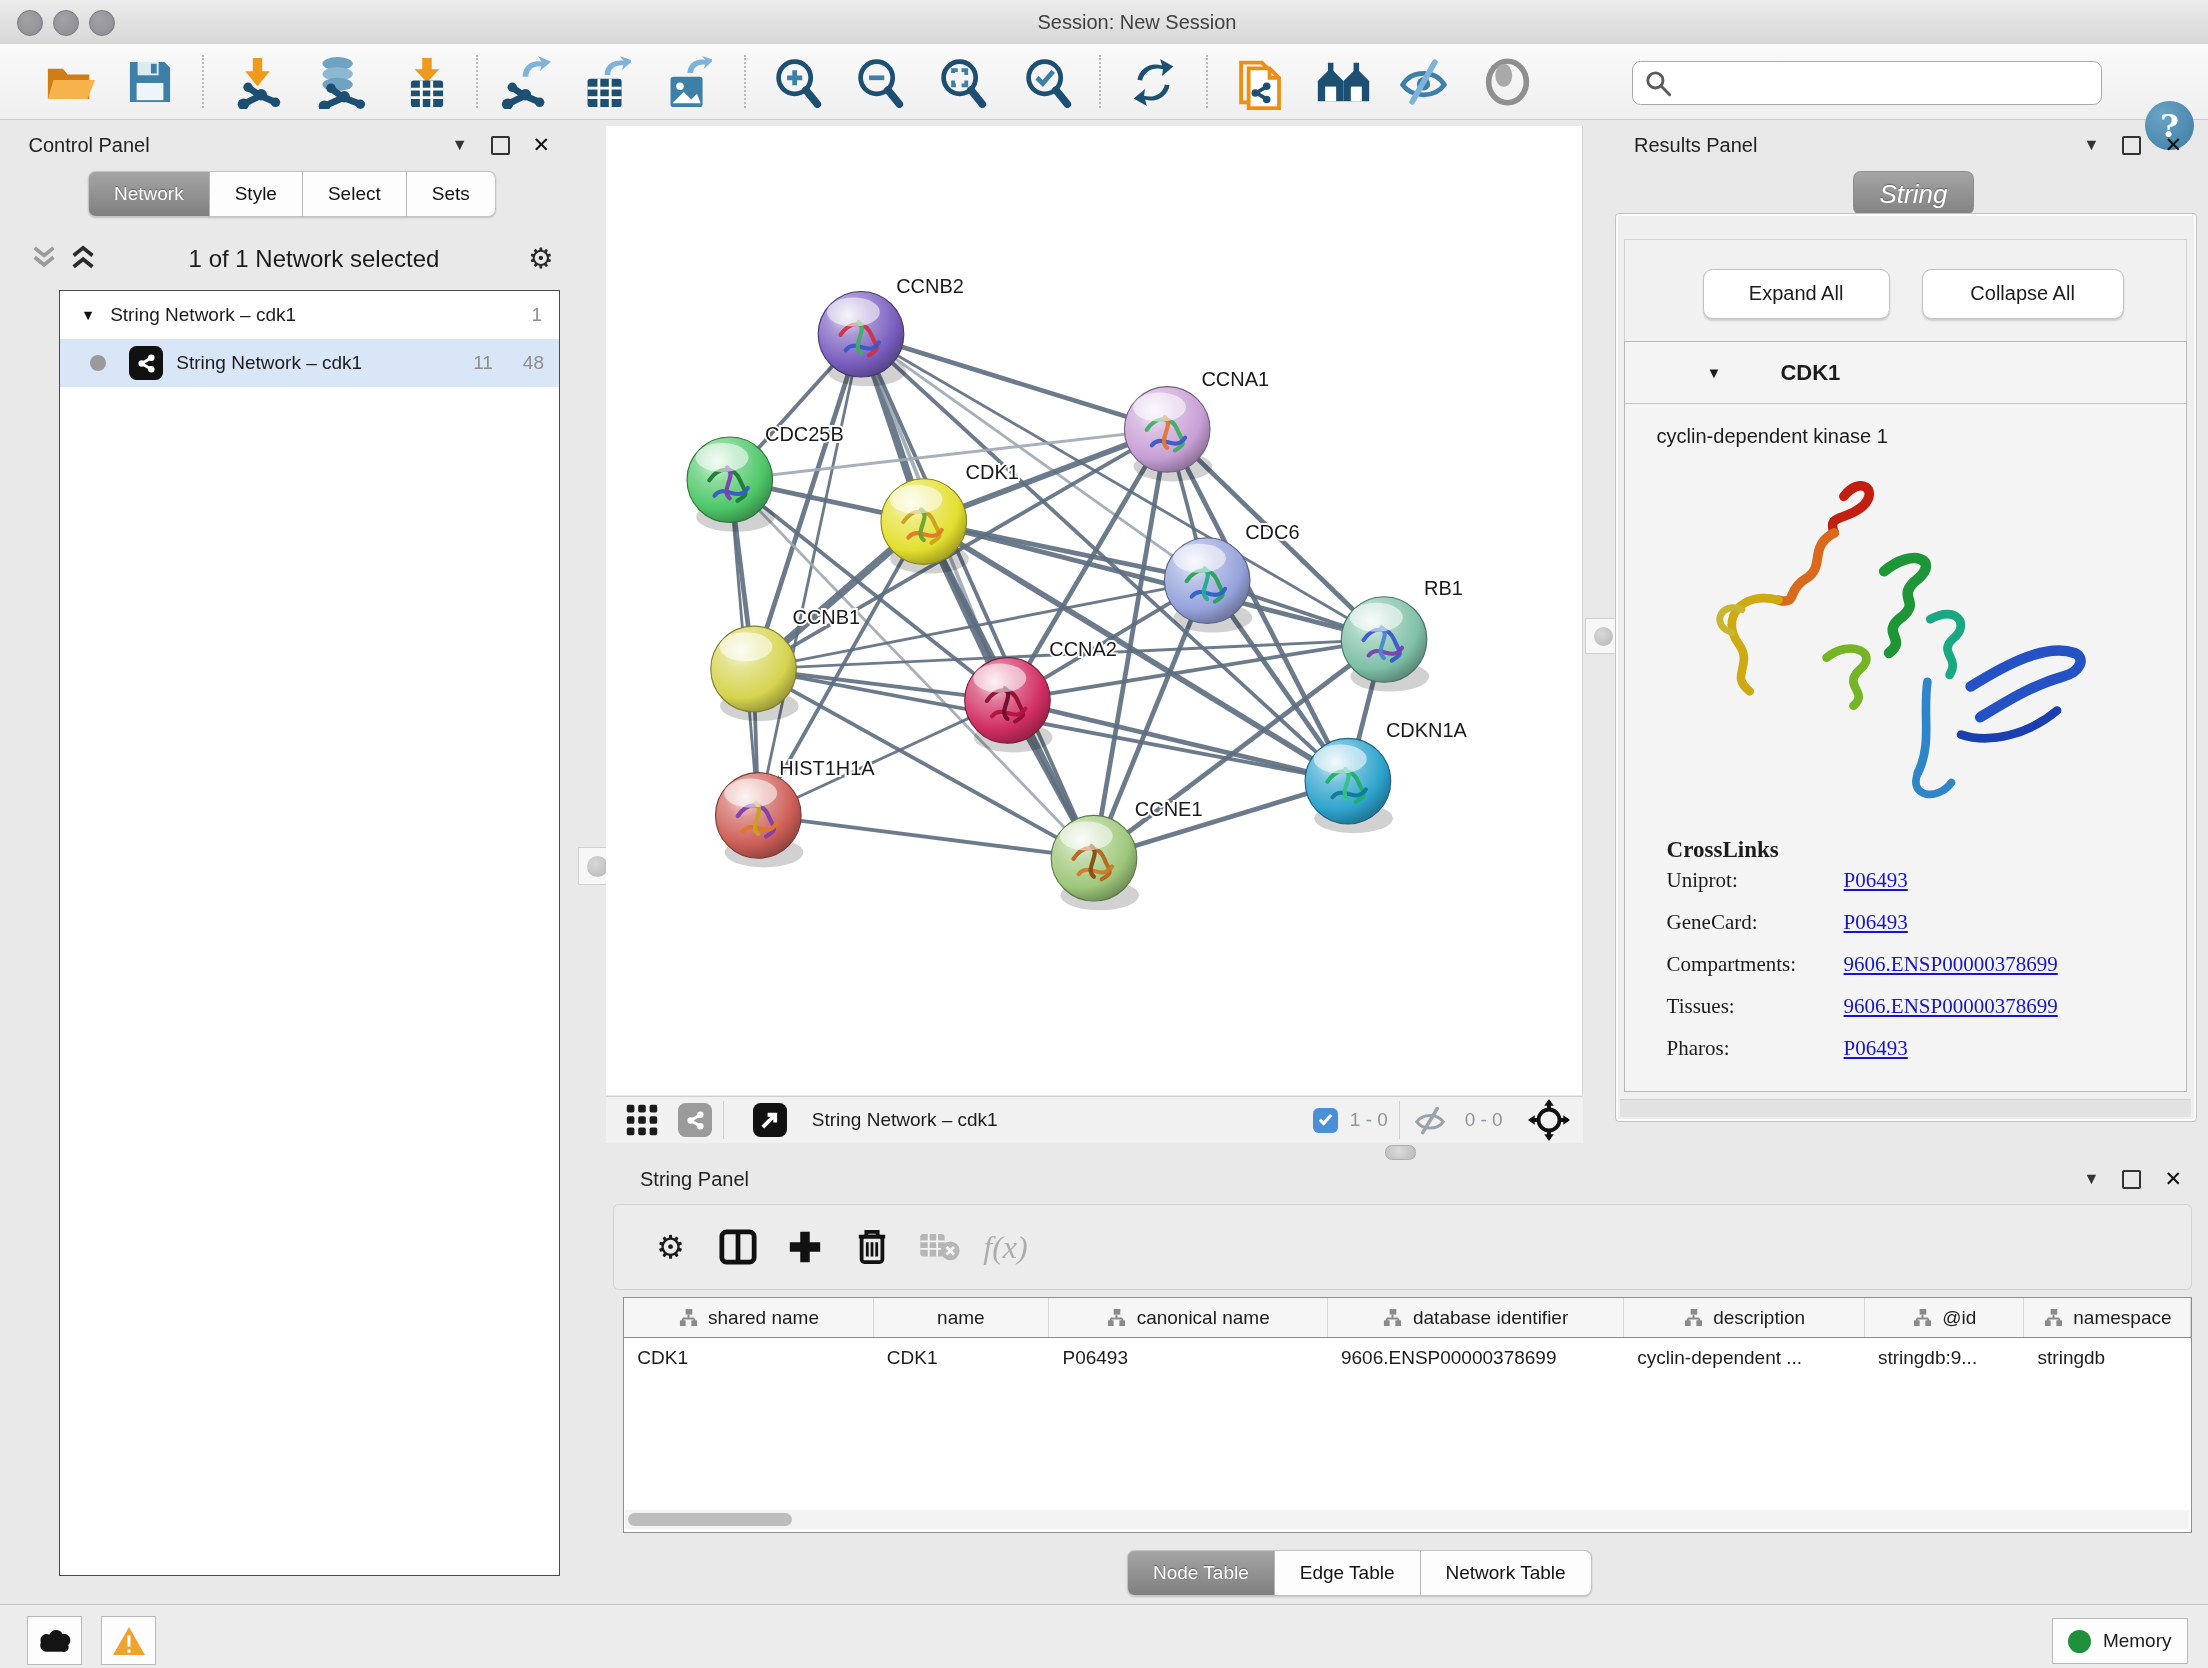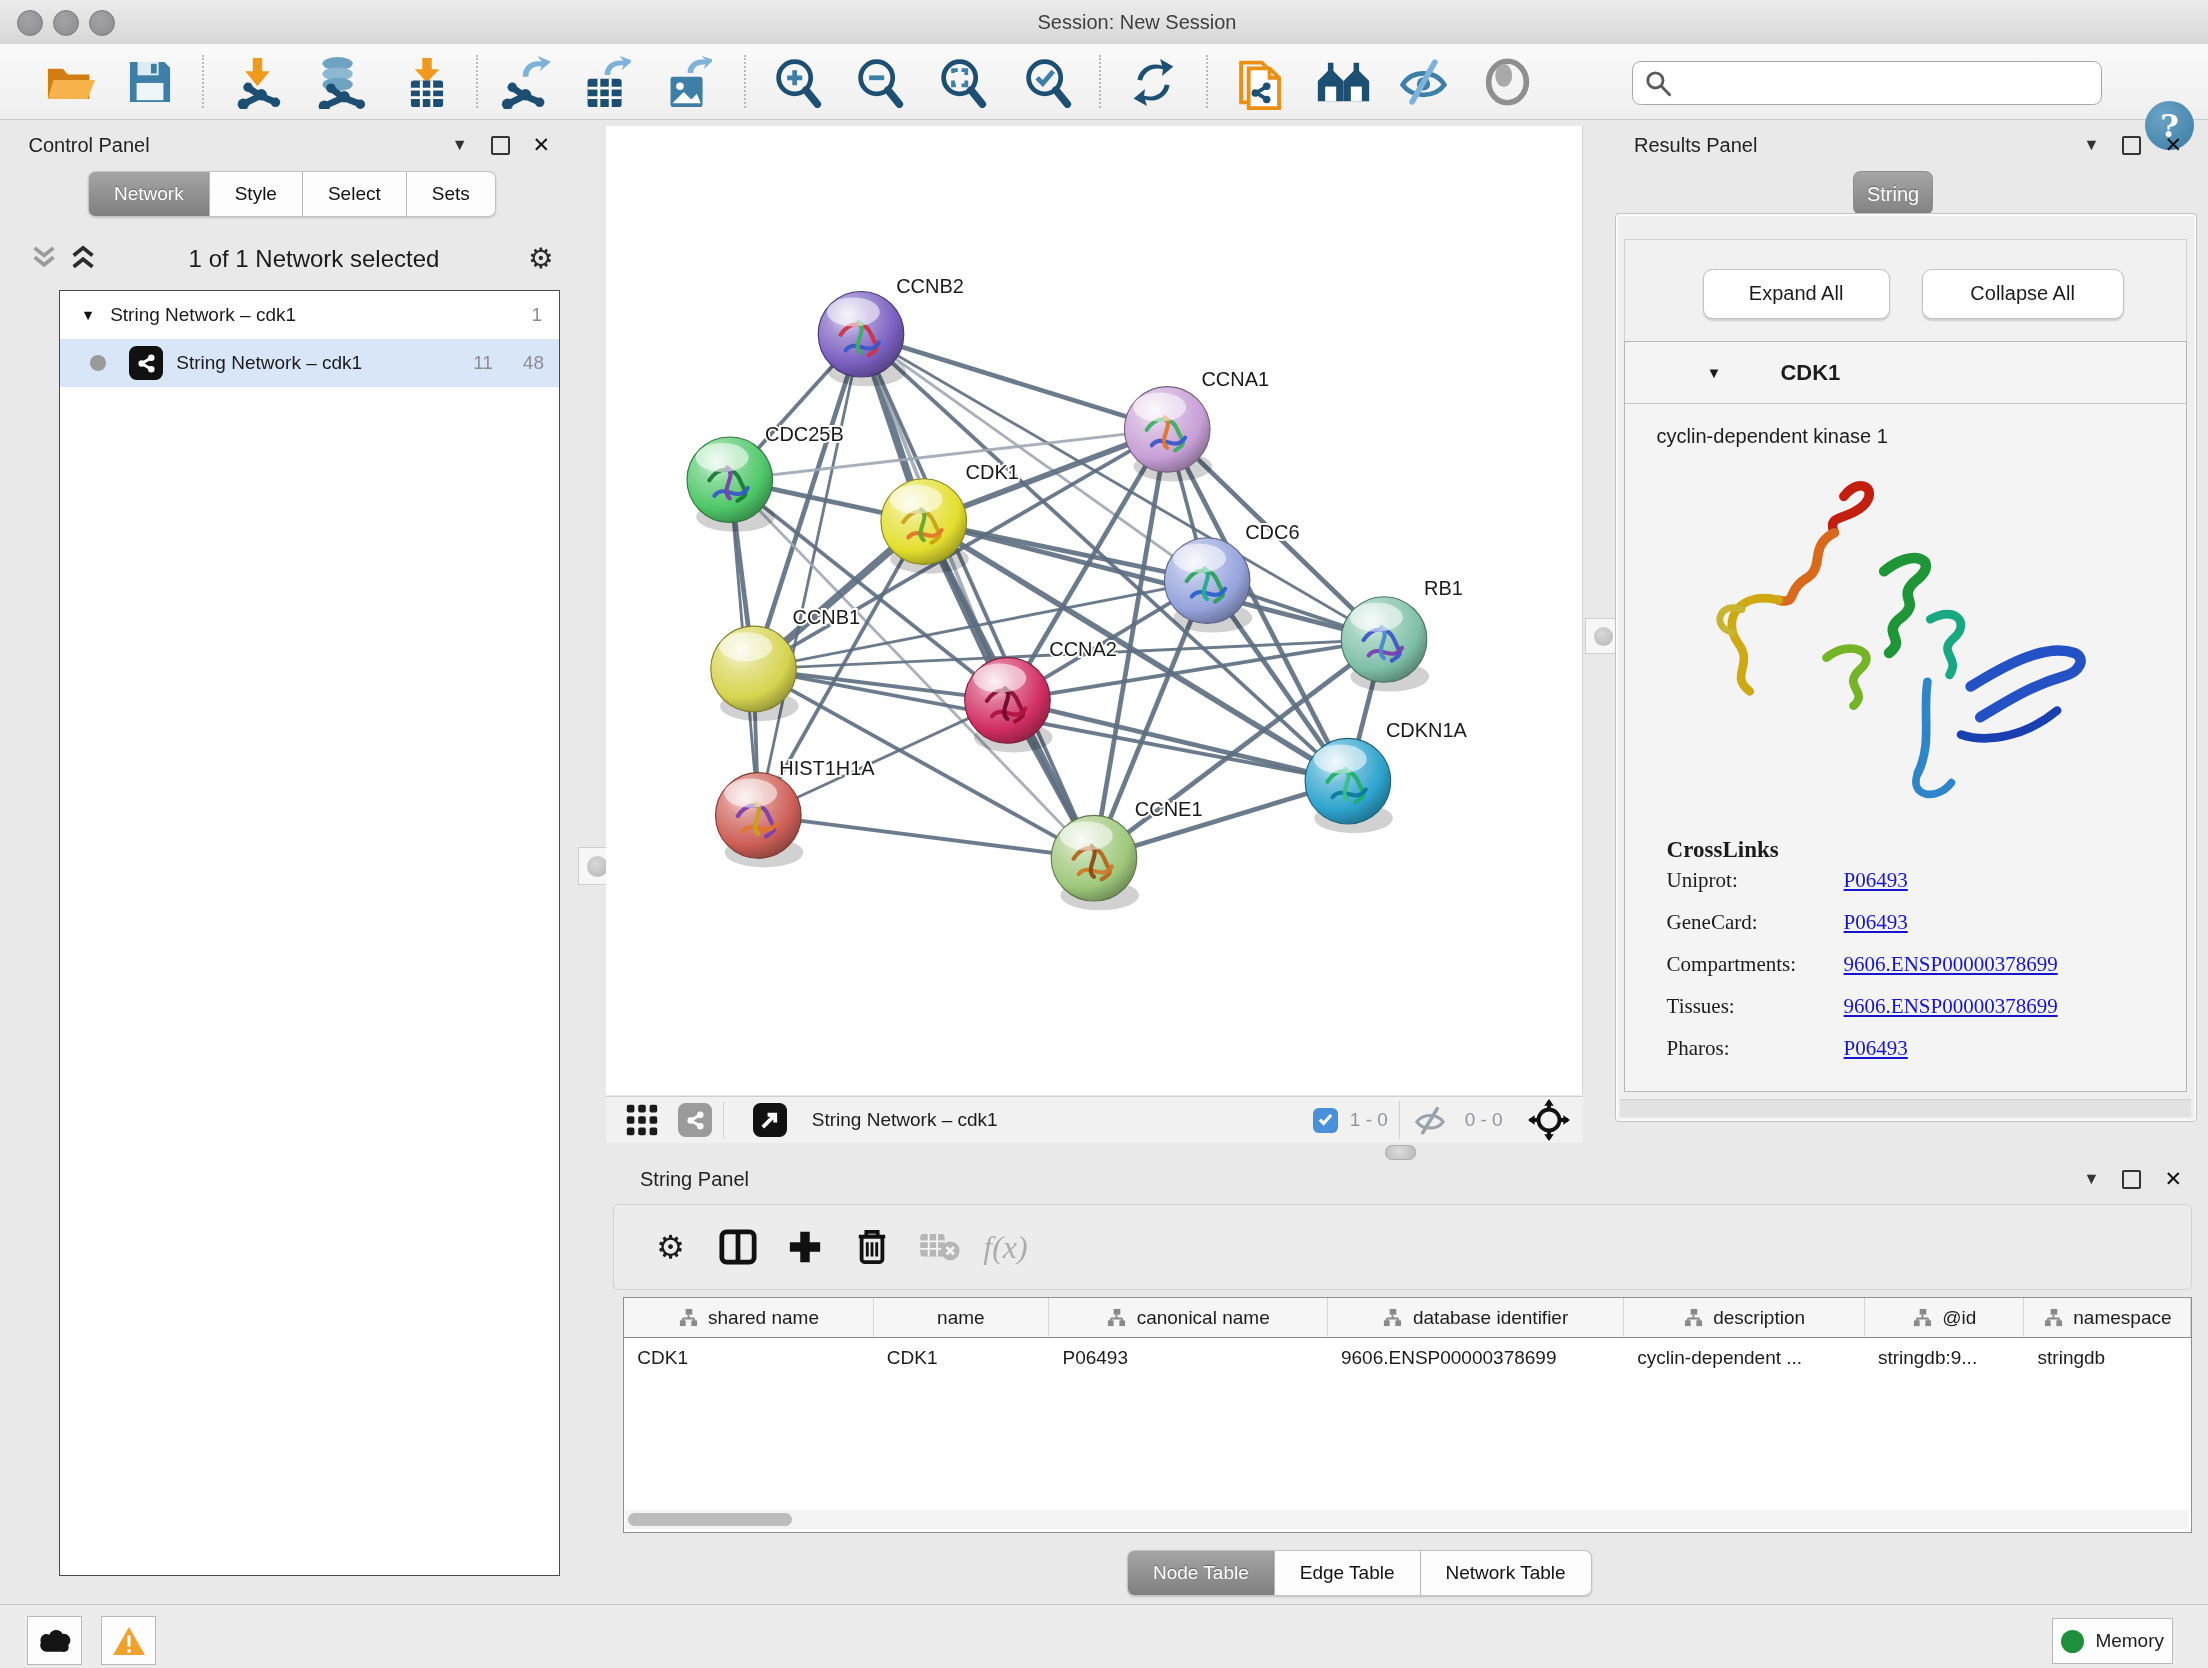--- a/index.html
+++ b/index.html
@@ -46,22 +46,22 @@
   .share-chip{width:34px;height:34px;border-radius:7.6px;background:#111;display:flex;align-items:center;justify-content:center;}
   
   .net-canvas{left:606px;top:126px;width:976px;height:969px;background:#fff;border-right:1px solid #d6d6d6;}
   .net-bar{left:606px;top:1096px;width:977px;height:46px;background:#f1f1f1;border-top:1px solid #cfcfcf;
     display:flex;align-items:center;font-size:19px;}
   .nb-sep{width:0;height:38px;border-left:1px solid #d2d2d2;margin:0 11.4px;}
   .grip{background:#f7f7f7;border:1px solid #cfcfcf;display:flex;align-items:center;justify-content:center;}
   .grip i{display:block;border-radius:50%;background:radial-gradient(circle at 40% 35%,#d9d9d9,#b5b5b5);}
   
   .res-header{left:1607px;top:126px;width:592px;height:38px;display:flex;align-items:center;justify-content:space-between;padding:0 17px 0 27px;box-sizing:border-box;}
-  .res-tab{left:1853px;top:171px;width:80px;height:44px;line-height:44px;text-align:center;color:#fff;font-size:20px;
-    background:linear-gradient(#a5a5a5,#828282);border:1px solid #8e8e8e;border-radius:7.6px;box-sizing:border-box;text-shadow:0 -1px 1px rgba(0,0,0,.35);}
+  .res-tab{left:1853px;top:171px;width:121px;height:44px;line-height:44px;text-align:center;color:#fff;font-size:26px;
+    background:linear-gradient(#a5a5a5,#828282);border:1px solid #8e8e8e;border-radius:7.6px;box-sizing:border-box;text-shadow:0 -1px 1px rgba(0,0,0,.35);font-style:italic;}
   .res-outer{left:1615px;top:213px;width:582px;height:909px;background:#efefef;border:1.9px solid #c2c2c2;border-radius:3.8px;box-shadow:inset 0 0 0 1.9px #fbfbfb;box-sizing:border-box;}
   .res-btnbox{left:7.6px;top:25px;width:563px;height:110px;border:1.9px solid #d2d2d2;background:#f1f1f1;box-sizing:border-box;}
   .res-btn{top:28.5px;height:48px;background:#fff;border:1px solid #c2c2c2;border-radius:9.5px;font-size:20px;
     display:flex;align-items:center;justify-content:center;box-shadow:0 1.9px 1.9px rgba(0,0,0,.15);}
   .res-section{left:7.6px;top:127px;width:563px;height:751px;border:1px solid #b8b8b8;background:#f4f4f4;box-sizing:border-box;}
   .res-sec-head{height:61px;border-bottom:1px solid #c6c6c6;display:flex;align-items:center;}
   .crosslinks{font-family:"Liberation Serif","DejaVu Serif",serif;font-size:21px;}
   .crosslinks a{color:#1515cf;}
   .res-scrollstrip{left:3.8px;top:885px;width:571px;height:17px;background:#e2e2e2;border-top:1px solid #cfcfcf;}
   
@@ -73,21 +73,21 @@
   .dt-headrow{display:flex;height:40px;background:#f6f6f6;border-bottom:1.9px solid #8a8a8a;box-sizing:border-box;}
   .dt-hcell{display:flex;align-items:center;justify-content:center;gap:9.5px;font-size:19px;border-right:1px solid #d7d7d7;box-sizing:border-box;overflow:hidden;white-space:nowrap;}
   .dt-row{display:flex;height:40px;}
   .dt-cell{font-size:19px;display:flex;align-items:center;padding-left:13.3px;box-sizing:border-box;overflow:hidden;white-space:nowrap;}
   .hscroll{left:625px;top:1510px;width:1564px;height:19px;background:#f3f3f3;}
   .hthumb{left:2.9px;top:2.9px;width:164px;height:13.3px;border-radius:6.7px;background:#bdbdbd;}
   .bottom-tabs{left:1127px;top:1550px;}
   
   .statusbar{left:0;top:1604px;width:2208px;height:65px;background:#ececec;border-top:1.9px solid #c6c6c6;}
   .sb-btn{top:11.4px;width:55px;height:49px;background:#fdfdfd;border:1.9px solid #b9b9b9;display:flex;align-items:center;justify-content:center;box-sizing:border-box;}
-  .mem-btn{left:2052px;top:13.3px;width:121px;height:46px;background:#fdfdfd;border:1.9px solid #b9b9b9;display:flex;align-items:center;justify-content:center;gap:11.4px;font-size:19px;box-sizing:border-box;}
+  .mem-btn{left:2052px;top:13.3px;width:136px;height:46px;background:#fdfdfd;border:1.9px solid #b9b9b9;display:flex;align-items:center;justify-content:center;gap:11.4px;font-size:19px;box-sizing:border-box;}
   .mem-dot{width:23px;height:23px;border-radius:50%;background:#1e8f3a;}
   .grayed{opacity:.42;}
   svg text{font-family:"Liberation Sans","DejaVu Sans",sans-serif;}
 </style>
 </head>
 <body>
 
 <div class="abs titlebar">
   <div class="abs tl-circle" style="left:17px"></div>
   <div class="abs tl-circle" style="left:53px"></div>

